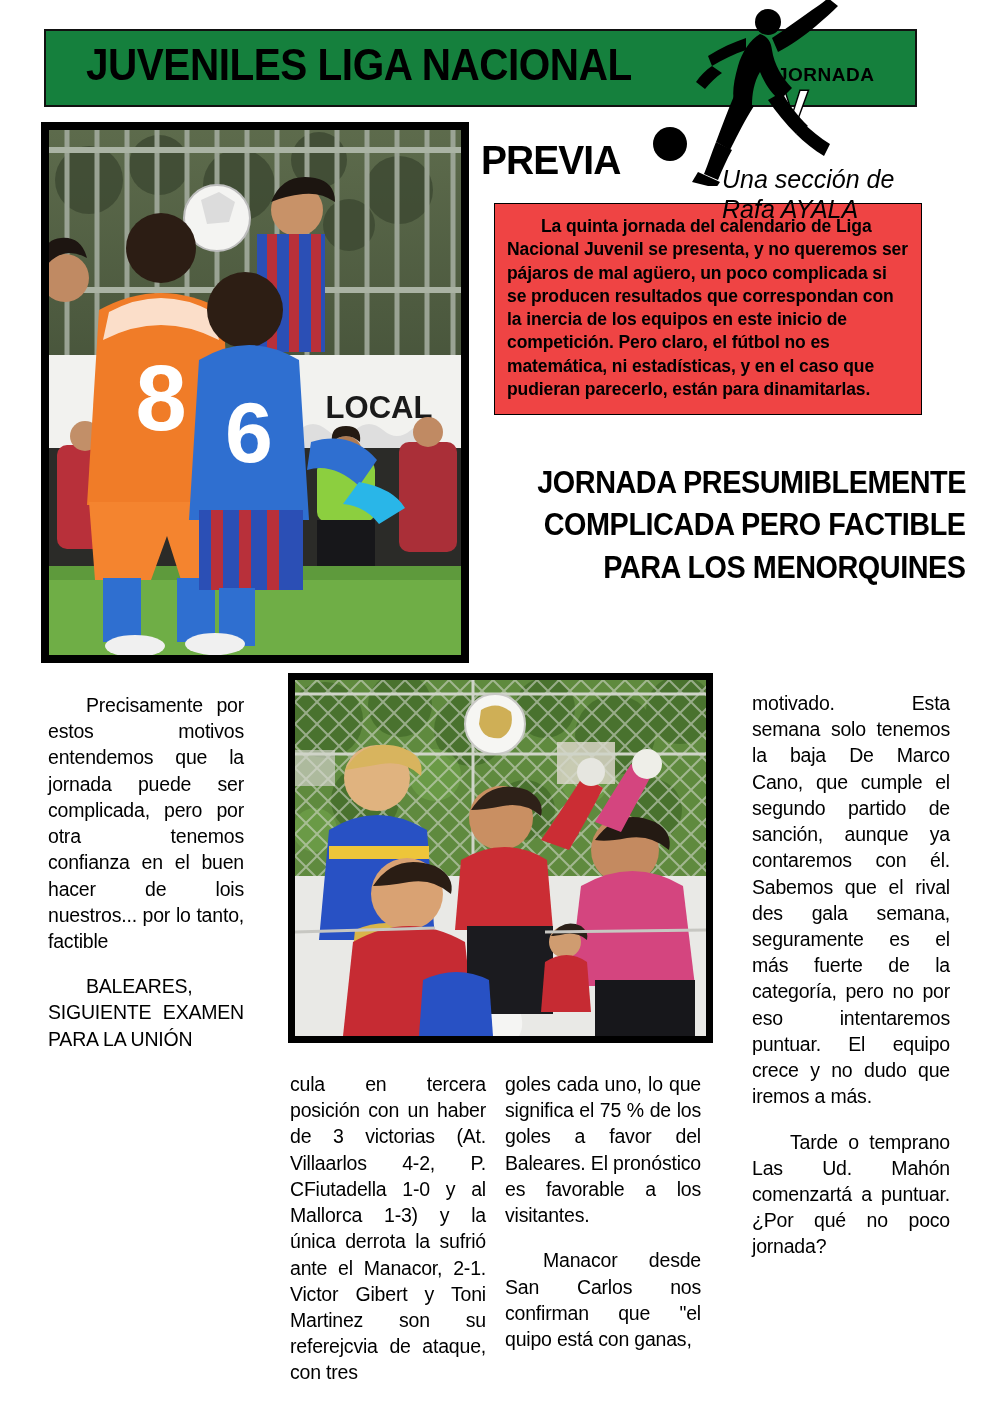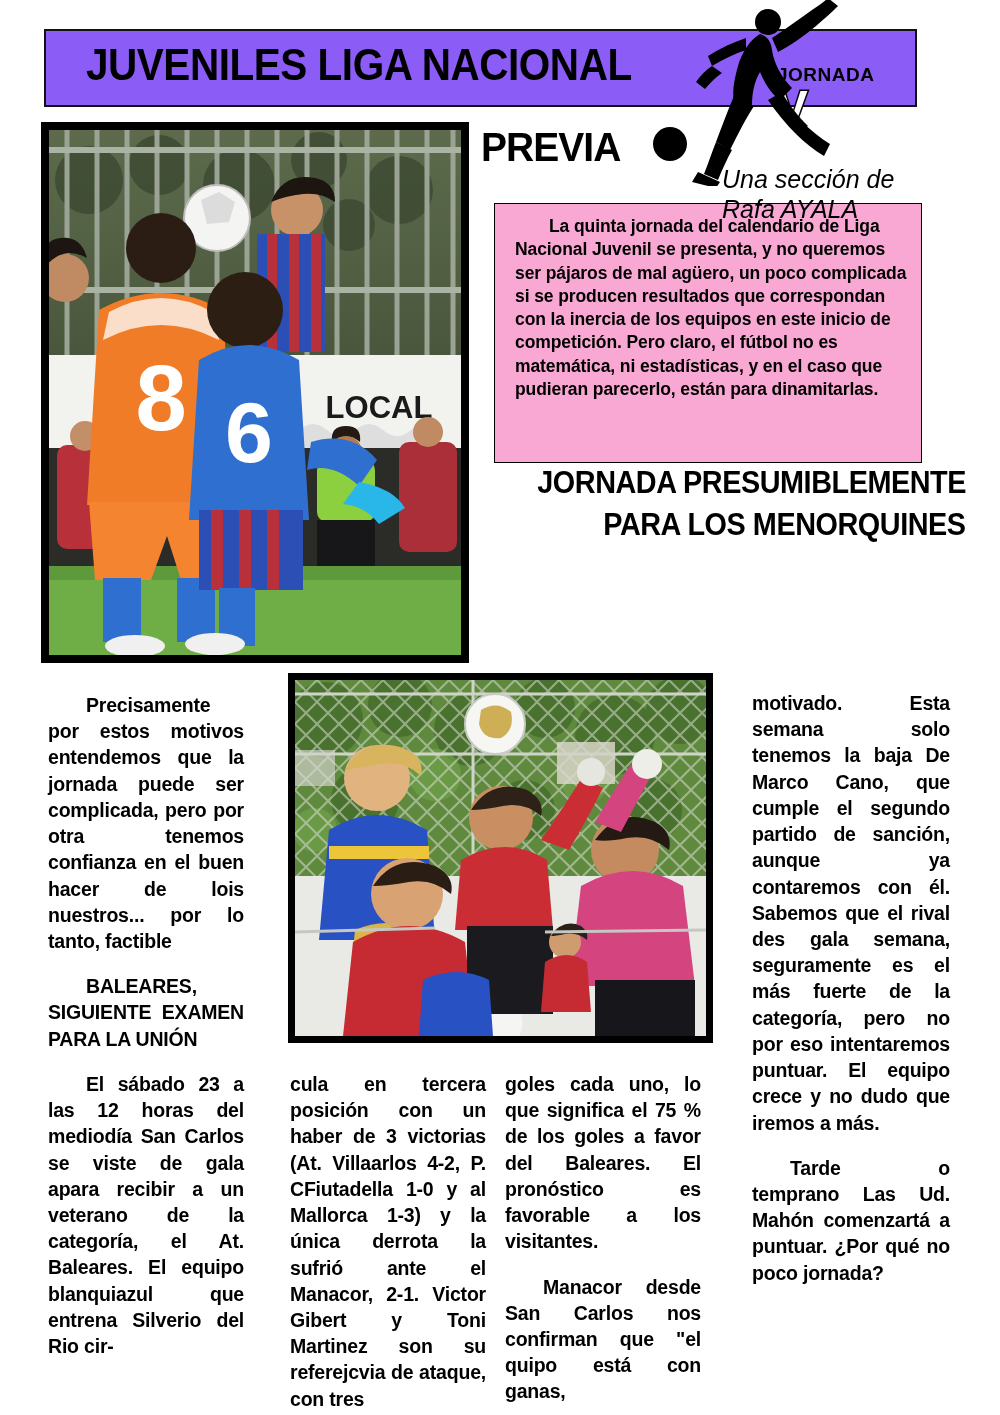--- a/index.html
+++ b/index.html
@@ -17,21 +17,21 @@
     color: #000000;
   }
 
   
   .masthead {
     position: absolute;
     left: 44px;
     top: 29px;
     width: 873px;
     height: 78px;
-    background: #8b5cf6;
+    background: #15803d;
     border: 2px solid #111111;
     box-sizing: border-box;
   }
   .masthead-title {
     position: absolute;
     left: 40px;
     top: 50%;
     transform: translateY(-52%);
     font-size: 44px;
     font-weight: bold;
@@ -82,21 +82,21 @@
     height: 190px;
     z-index: 5;
     pointer-events: none;
   }
   .runner svg { display: block; width: 100%; height: 100%; }
 
   
   .previa {
     position: absolute;
     left: 481px;
-    top: 127px;
+    top: 140px;
     font-size: 41px;
     font-weight: bold;
     letter-spacing: -1px;
     line-height: 1;
     color: #000;
   }
   .previa span { display:inline-block; transform: scaleX(0.95); transform-origin:left center; }
   .ball-dot {
     position: absolute;
     left: 653px;
@@ -131,25 +131,25 @@
     overflow: hidden;
     background: #6d7b5a;
   }
 
   
   .intro-box {
     position: absolute;
     left: 494px;
     top: 203px;
     width: 428px;
-    height: 260px;
-    background: #f9a8d4;
+    height: 212px;
+    background: #ef4444;
     border: 1px solid #000000;
     box-sizing: border-box;
-    padding: 11px 12px 6px 20px;
+    padding: 11px 12px 6px 12px;
   }
   .intro-text {
     margin: 0;
     font-size: 17.5px;
     font-weight: bold;
     line-height: 1.33;
     text-indent: 34px;
     color: #000;
     letter-spacing: -0.1px;
   }
@@ -191,21 +191,20 @@
   }
 
   
   .col {
     position: absolute;
     font-size: 19.5px;
     line-height: 1.345;
     text-align: justify;
     color: #000;
     letter-spacing: -0.2px;
-    font-weight: bold;
   }
   .col p {
     margin: 0 0 19px 0;
     text-indent: 38px;
   }
   .col p.noindent { text-indent: 0; }
   .col p:last-child { margin-bottom: 0; }
 
   #col-left   { left: 48px;  top: 692px;  width: 196px; }
   #col-mid    { left: 290px; top: 1071px; width: 196px; }
@@ -372,20 +371,21 @@
       <path d="M-6 140 q18 -26 44 -12 q-6 -22 -26 -20 q-22 2 -18 32 Z" fill="#1d1511"></path>
     </svg>
   </div>
 
   <div class="intro-box">
     <p class="intro-text">La quinta jornada del calendario de Liga Nacional Juvenil se presenta, y no queremos ser pájaros de mal agüero, un poco complicada si se producen resultados que correspondan con la inercia de los equipos en  este inicio de competición. Pero claro, el fútbol no es matemática, ni estadísticas, y en el caso que pudieran parecerlo, están para dinamitarlas.</p>
   </div>
 
   <div class="headline">
     <div><span>JORNADA PRESUMIBLEMENTE</span></div>
+    <div><span>COMPLICADA PERO FACTIBLE</span></div>
     <div><span>PARA LOS MENORQUINES</span></div>
   </div>
 
   <div class="photo2">
     <svg viewBox="0 0 411 356" preserveAspectRatio="none" style="display:block;width:100%;height:100%">
       <defs>
         <pattern id="chain" width="22" height="22" patternUnits="userSpaceOnUse">
           <path d="M0 0 L22 22 M22 0 L0 22" stroke="#d8dbd2" stroke-width="2" fill="none"></path>
         </pattern>
       </defs>
@@ -458,21 +458,20 @@
       <g stroke="#c7c7c2" stroke-width="3">
         <line x1="0" y1="252" x2="140" y2="248"></line>
         <line x1="250" y1="252" x2="411" y2="250"></line>
       </g>
     </svg>
   </div>
 
   <div class="col" id="col-left">
     <p>Precisamente por estos motivos entendemos que la jornada puede ser complicada, pero por otra tenemos confianza en el buen hacer de lois nuestros... por lo tanto, factible</p>
     <p>BALEARES, SIGUIENTE EXAMEN PARA LA UNIÓN</p>
-    <p>El sábado 23 a las 12 horas del mediodía San Carlos se viste de gala apara recibir a un veterano de la categoría, el At. Baleares. El equipo blanquiazul que entrena Silverio del Rio cir-</p>
   </div>
 
   <div class="col" id="col-mid">
     <p class="noindent">cula en tercera posición con un haber de 3 victorias (At. Villaarlos 4-2, P. CFiutadella 1-0 y al Mallorca 1-3) y la única derrota la sufrió ante el Manacor, 2-1. Victor Gibert y Toni Martinez son su referejcvia de ataque, con tres</p>
   </div>
 
   <div class="col" id="col-right3">
     <p class="noindent">goles cada uno, lo que significa el 75 % de los goles a favor del Baleares. El pronóstico es favorable a los visitantes.</p>
     <p>Manacor desde San Carlos nos confirman que "el quipo está con ganas,</p>
   </div>

